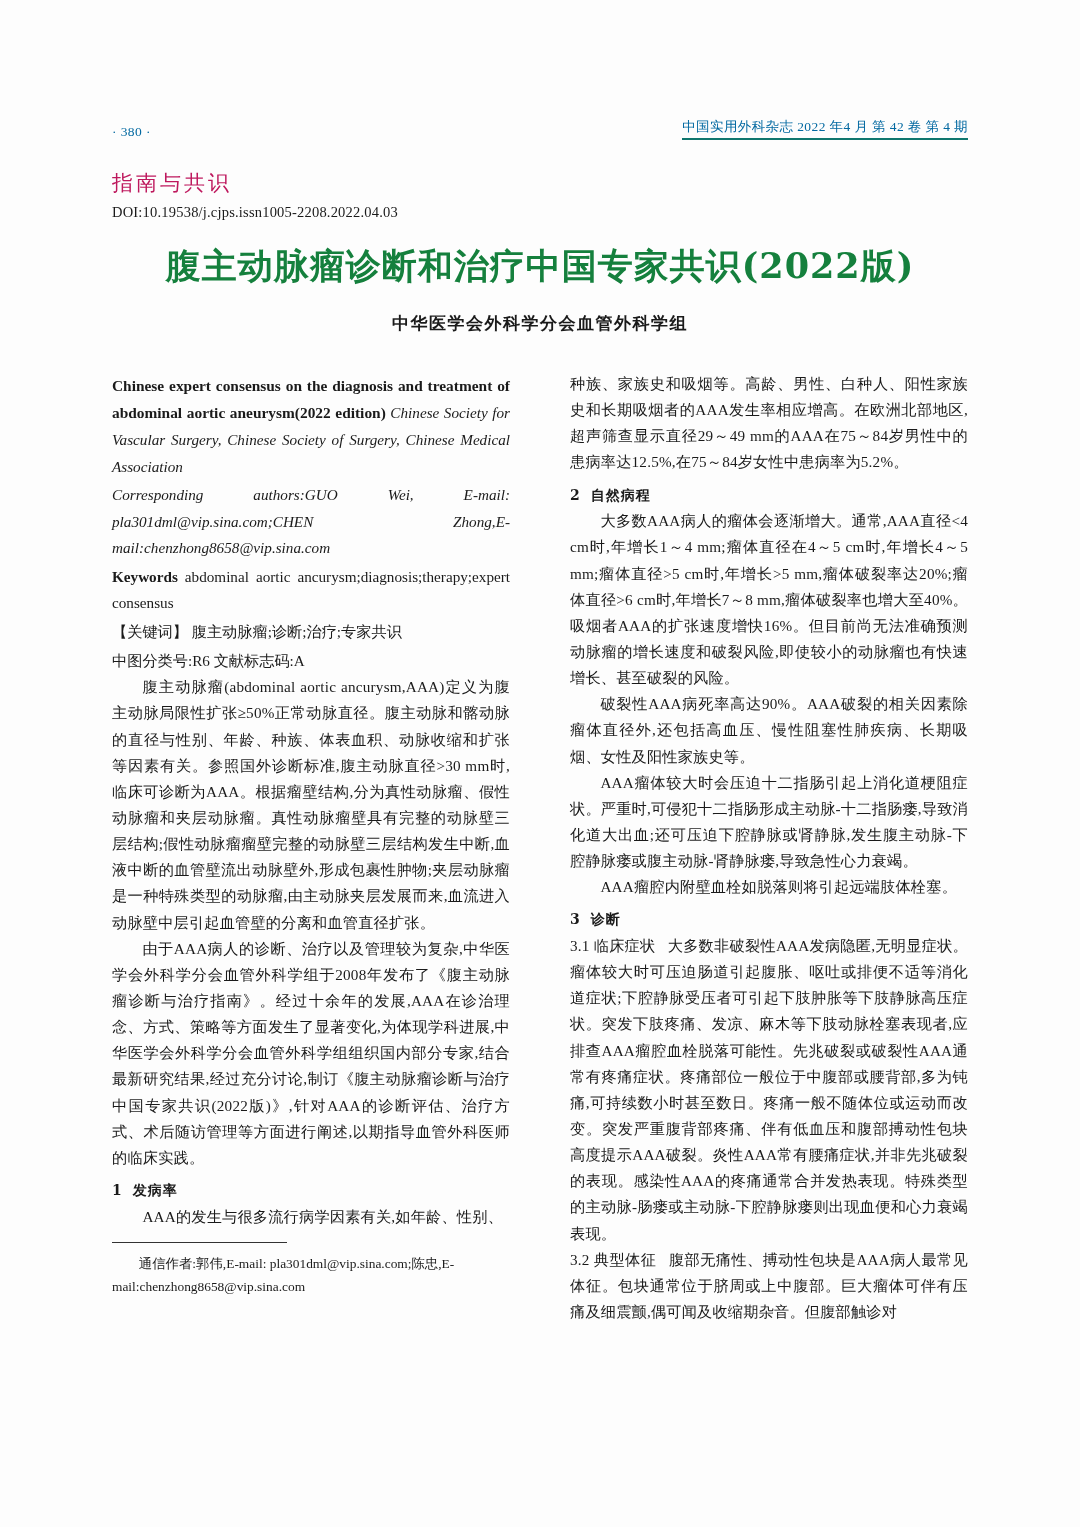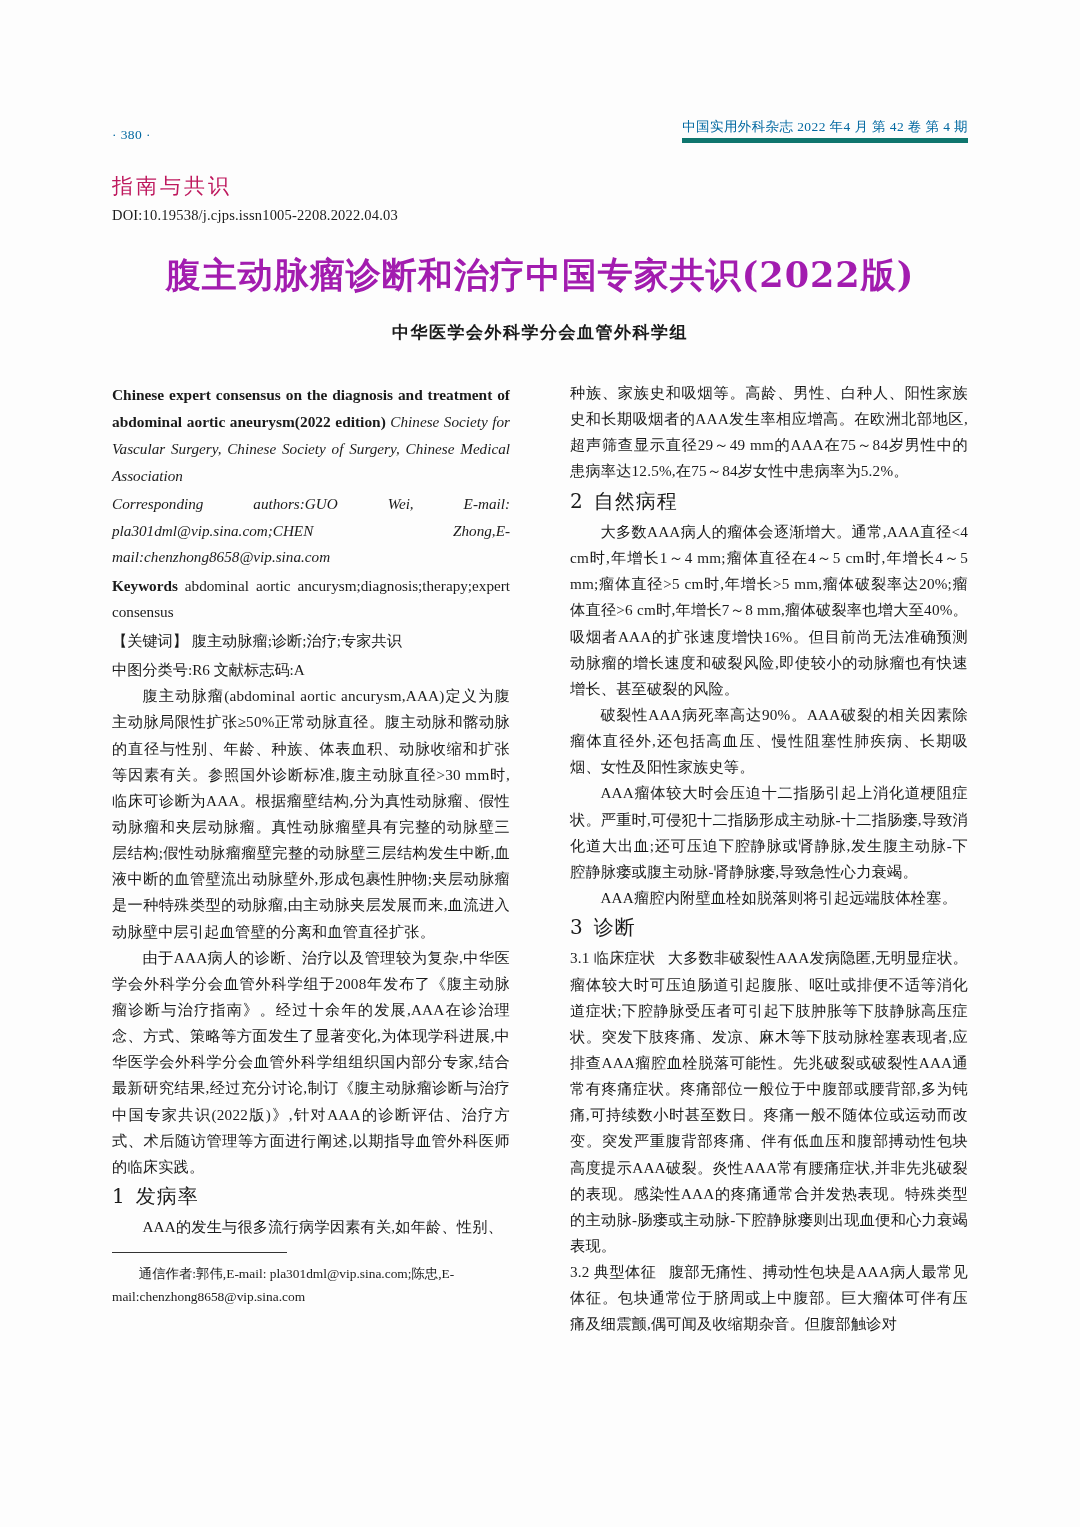--- a/index.html
+++ b/index.html
@@ -32,21 +32,21 @@
   .runhead {
     display: flex;
     justify-content: space-between;
     align-items: flex-end;
     font-size: 13.5px;
     letter-spacing: 0.4px;
     color: #0369a1;
     padding-bottom: 3px;
   }
   .runhead .right {
-    border-bottom: 5px solid #0f766e;
+    border-bottom: 2px solid #0f766e;
     padding-bottom: 2px;
     font-family: "Liberation Serif", serif;
   }
   .runhead .left {
     font-family: "Liberation Serif", serif;
   }
   
   .colhead {
     margin-top: 26px;
     font-size: 21px;
@@ -55,27 +55,27 @@
     font-family: "DejaVu Serif", serif;
     color: #be185d;
   }
   .doi {
     margin-top: 7px;
     font-size: 14.5px;
     letter-spacing: 0.2px;
     font-family: "Liberation Serif", serif;
   }
   .title {
-    margin-top: 28px;
+    margin-top: 22px;
     text-align: center;
     font-size: 35px;
     letter-spacing: 1px;
     font-weight: bold;
     font-family: "DejaVu Serif", serif;
-    color: #a21caf;
+    color: #15803d;
   }
   .authors {
     margin-top: 22px;
     text-align: center;
     font-size: 17px;
     letter-spacing: 1.5px;
     font-weight: bold;
     font-family: "DejaVu Serif", serif;
   }
   
@@ -113,25 +113,26 @@
   p.para {
     margin: 0;
     text-indent: 2em;
     line-height: 1.72;
     letter-spacing: 0.2px;
   }
   p.para.noindent {
     text-indent: 0;
   }
   .sec {
+    margin-top: 8px;
     margin-bottom: 2px;
-    font-weight: normal;
+    font-weight: bold;
     letter-spacing: 1px;
     font-family: "DejaVu Serif", serif;
-    font-size: 20px;
+    font-size: 14px;
   }
   .sec .num {
     margin-right: 10px;
   }
   .subsec-run {
     font-weight: normal;
     font-family: "DejaVu Serif", serif;
   }
   .footnote-rule {
     width: 175px;

